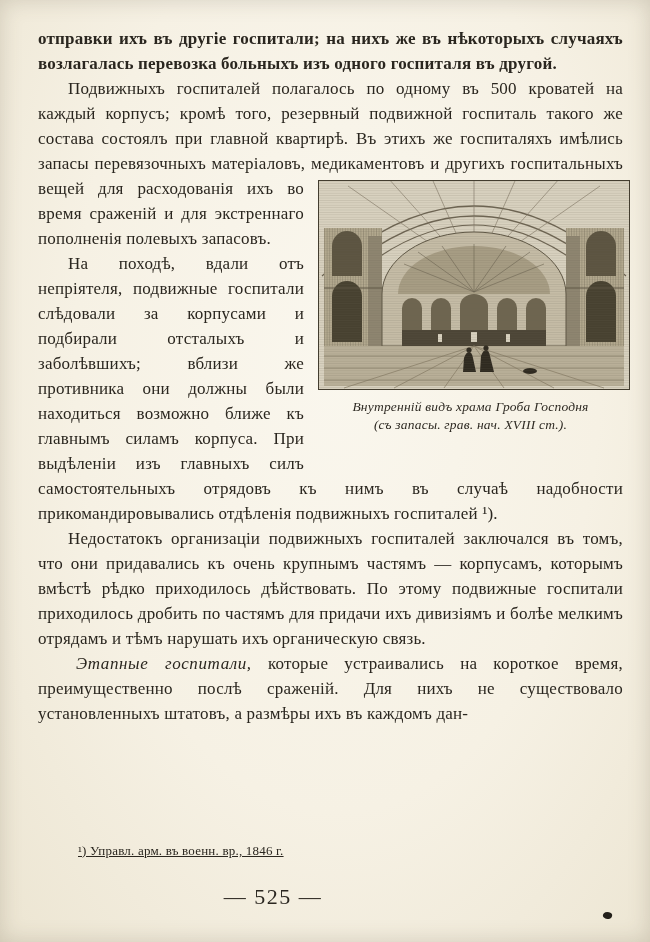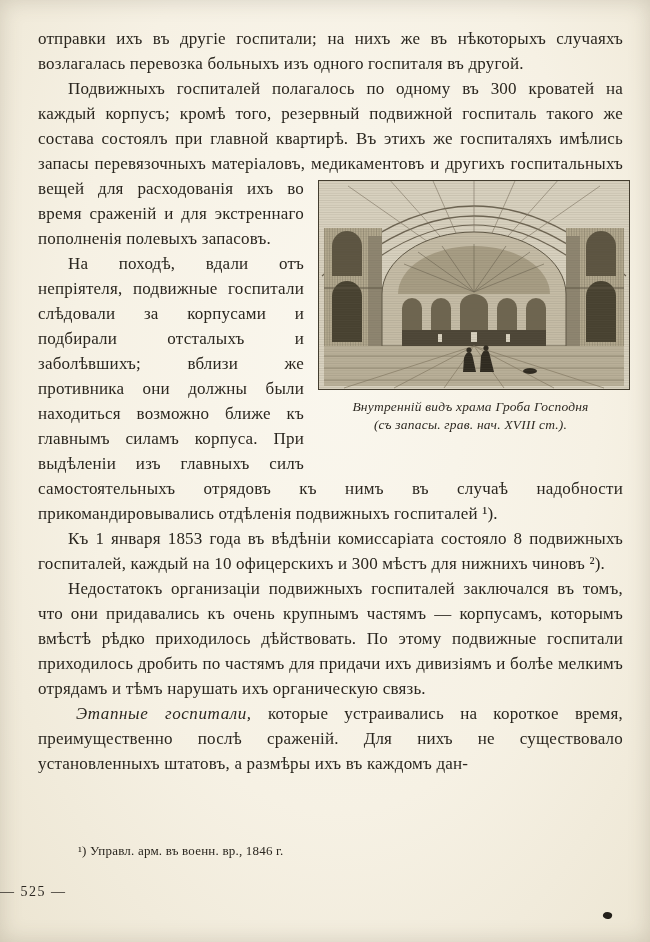--- a/index.html
+++ b/index.html
@@ -19,21 +19,21 @@
     box-shadow: inset 0 0 22px rgba(80,70,50,.20);
   }
   .para {
     margin: 0;
     font-size: 17px;
     line-height: 25px;
     text-align: justify;
     text-indent: 30px;
     letter-spacing: .2px;
   }
-  .para--continuation { text-indent: 0; }
+  .para--continuation { text-indent: 0; font-weight: bold; }
   .lead-italic { font-style: italic; letter-spacing: .6px; margin-left: 8px; }
 
   .fig {
     float: right;
     width: 305px;
     margin: 4px 0 30px 14px;
     text-indent: 0;
     text-align: center;
   }
   .fig svg { display: block; }
@@ -42,35 +42,35 @@
     margin-top: 8px;
     font-style: italic;
     font-size: 13.5px;
     line-height: 17.5px;
     color: #2e2a23;
   }
   .cap-line { display: block; }
 
   .footnotes {
     position: absolute;
-    left: 78px; right: 30px; top: 841px;
+    left: 78px; right: 30px; top: 841px; text-decoration: underline;
   }
   .footnote {
     margin: 0;
     font-size: 13px;
     line-height: 19px;
     letter-spacing: .2px;
     text-align: left;
     text-indent: 0;
   }
   .page-number {
     position: absolute;
     left: 0; width: 546px; top: 884px;
-    text-align: left;
-    font-size: 14px;
+    text-align: center;
+    font-size: 22px;
     letter-spacing: 1.5px;
     color: #2b2721;
   }
   .ink-speck {
     position: absolute;
     left: 603px; top: 912px;
     width: 9px; height: 7px;
     background: #23201a;
     border-radius: 60% 40% 55% 45%;
     transform: rotate(18deg);
@@ -79,21 +79,21 @@
 </head>
 <body>
 
 <div class="page">
 
   <p class="para para--continuation">
     <span>отправки ихъ въ другіе госпитали; на нихъ же въ нѣкоторыхъ случаяхъ возлагалась перевозка больныхъ изъ одного госпиталя въ другой.</span>
   </p>
 
   <p class="para">
-    <span>Подвижныхъ госпиталей полагалось по одному въ 300 кроватей на каждый корпусъ; кромѣ того, резервный подвижной госпиталь такого же состава состоялъ при главной квартирѣ. Въ этихъ же госпиталяхъ имѣлись запасы перевязочныхъ матеріаловъ, медикаментовъ и другихъ госпитальныхъ вещей для</span>
+    <span>Подвижныхъ госпиталей полагалось по одному въ 500 кроватей на каждый корпусъ; кромѣ того, резервный подвижной госпиталь такого же состава состоялъ при главной квартирѣ. Въ этихъ же госпиталяхъ имѣлись запасы перевязочныхъ матеріаловъ, медикаментовъ и другихъ госпитальныхъ вещей для</span>
     <span class="fig">
       <svg width="312" height="210" viewBox="0 0 312 210" role="img">
         <defs>
           <pattern id="hz" width="3" height="2.4" patternUnits="userSpaceOnUse">
             <path d="M0 1.2 H3" stroke="#6a6252" stroke-width="0.4"></path>
           </pattern>
           <pattern id="vt" width="2.6" height="3" patternUnits="userSpaceOnUse">
             <path d="M1.3 0 V3" stroke="#57503f" stroke-width="0.45"></path>
           </pattern>
         </defs>
@@ -185,23 +185,20 @@
         <span class="cap-line">(съ запасы. грав. нач. XVIII ст.).</span>
       </span>
     </span>
     <span>расходованія ихъ во время сраженій и для экстреннаго пополненія полевыхъ запасовъ.</span>
   </p>
 
   <p class="para">
     <span>На походѣ, вдали отъ непріятеля, подвижные госпитали слѣдовали за корпусами и подбирали отсталыхъ и заболѣвшихъ; вблизи же противника они должны были находиться возможно ближе къ главнымъ силамъ корпуса. При выдѣленіи изъ главныхъ силъ самостоятельныхъ отрядовъ къ нимъ въ случаѣ надобности прикомандировывались отдѣленія подвижныхъ госпиталей ¹).</span>
   </p>
 
-  <p class="para">
-    <span>Къ 1 января 1853 года въ вѣдѣніи комиссаріата состояло 8 подвижныхъ госпиталей, каждый на 10 офицерскихъ и 300 мѣстъ для нижнихъ чиновъ ²).</span>
-  </p>
 
   <p class="para">
     <span>Недостатокъ организаціи подвижныхъ госпиталей заключался въ томъ, что они придавались къ очень крупнымъ частямъ — корпусамъ, которымъ вмѣстѣ рѣдко приходилось дѣйствовать. По этому подвижные госпитали приходилось дробить по частямъ для придачи ихъ дивизіямъ и болѣе мелкимъ отрядамъ и тѣмъ нарушать ихъ органическую связь.</span>
   </p>
 
   <p class="para">
     <span class="lead-italic">Этапные госпитали,</span><span> которые устраивались на короткое время, преимущественно послѣ сраженій. Для нихъ не существовало установленныхъ штатовъ, а размѣры ихъ въ каждомъ дан-</span>
   </p>
 
   <div class="footnotes">

